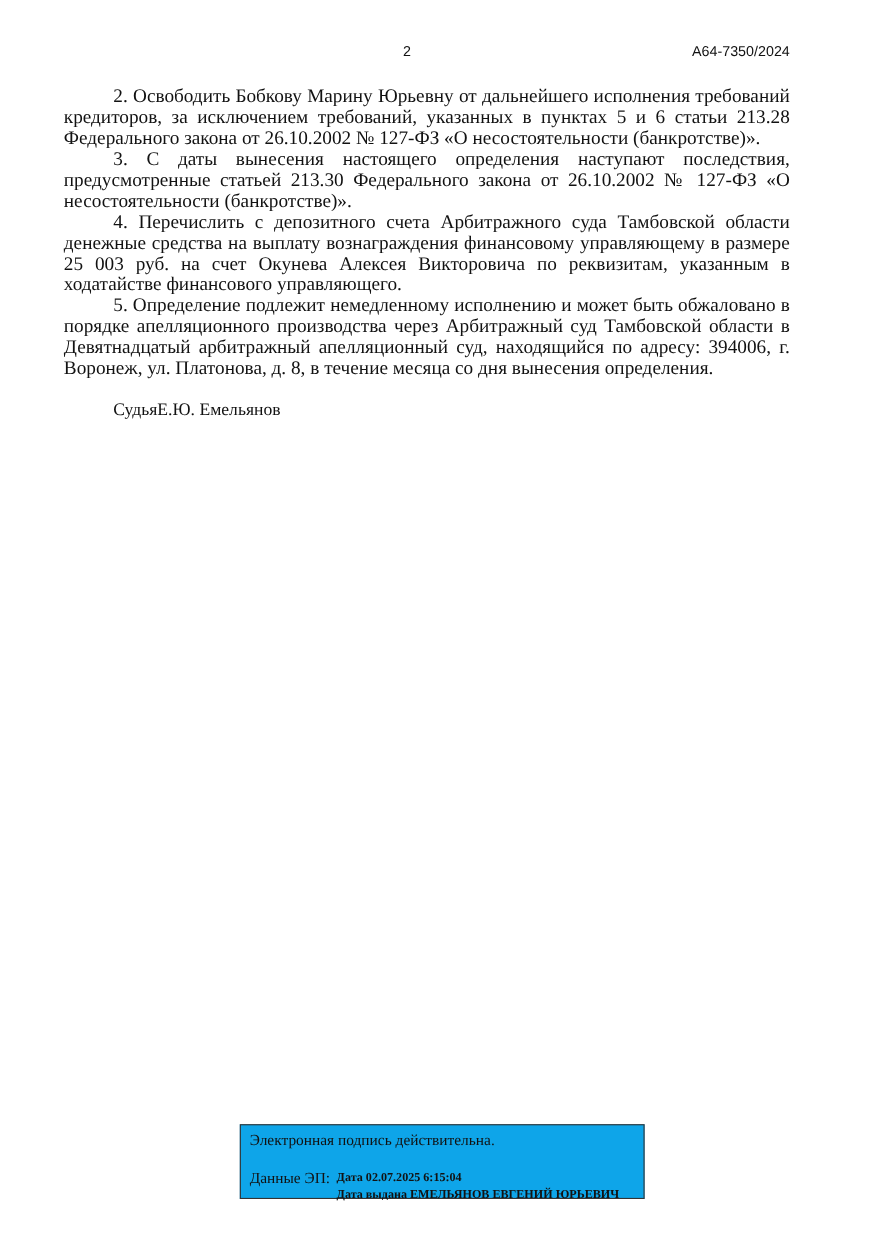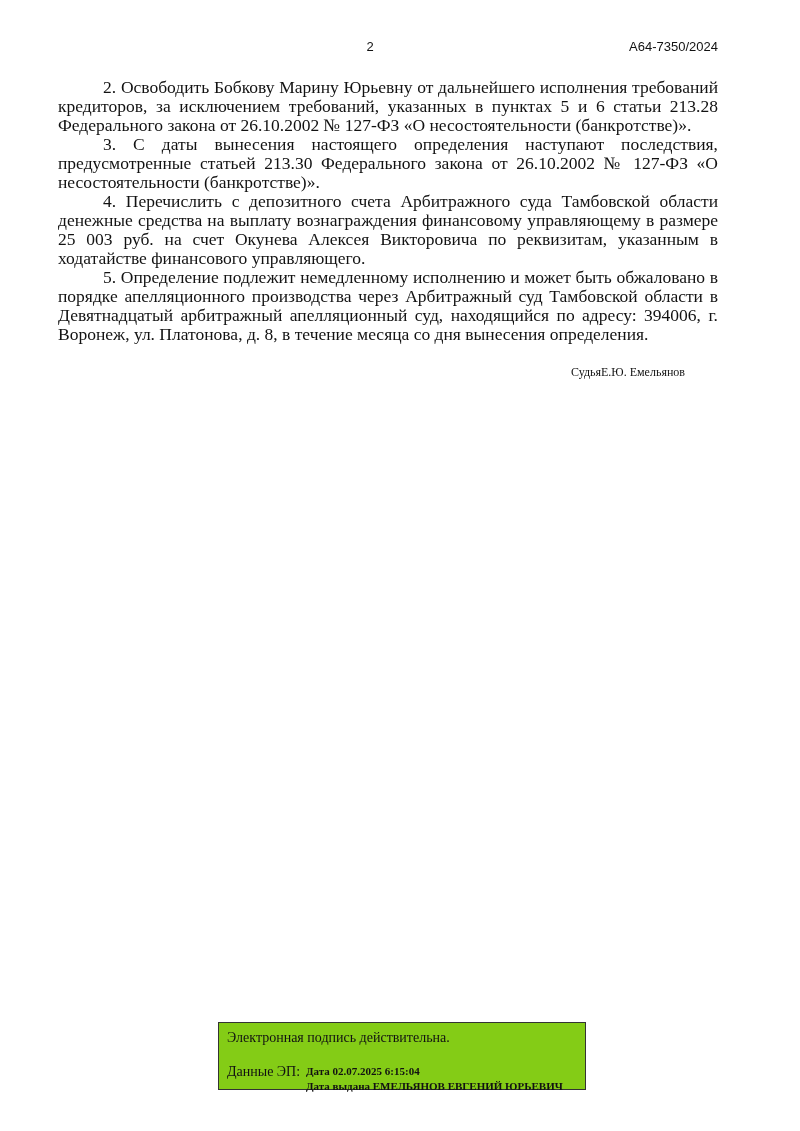--- a/index.html
+++ b/index.html
@@ -45,38 +45,38 @@
     line-height: 19px;
   }
   .doc-body p {
     margin: 0;
     text-indent: 45px;
     text-align: justify;
   }
   
   .signature {
     margin-top: 14px;
-    font-size: 12px;
+    font-size: 16px;
     line-height: 29px;
     display: flex;
-    justify-content: flex-end;
+    justify-content: flex-start;
   }
   .signature .role { margin-left: 45px; }
   .signature .name { margin-right: 33px; }
   
   .stamp {
     position: absolute;
     left: 218px;
     top: 1022px;
     width: 368px;
     height: 68px;
     border: 1.5px solid #333333;
     box-sizing: border-box;
     padding: 6px 8px 13px 8px;
-    background: #84cc16;
+    background: #0ea5e9;
   }
   .stamp-title {
     font-size: 14px;
     line-height: 17px;
   }
   .stamp-row {
     display: flex;
     margin-top: 18px;
   }
   .stamp-label {

